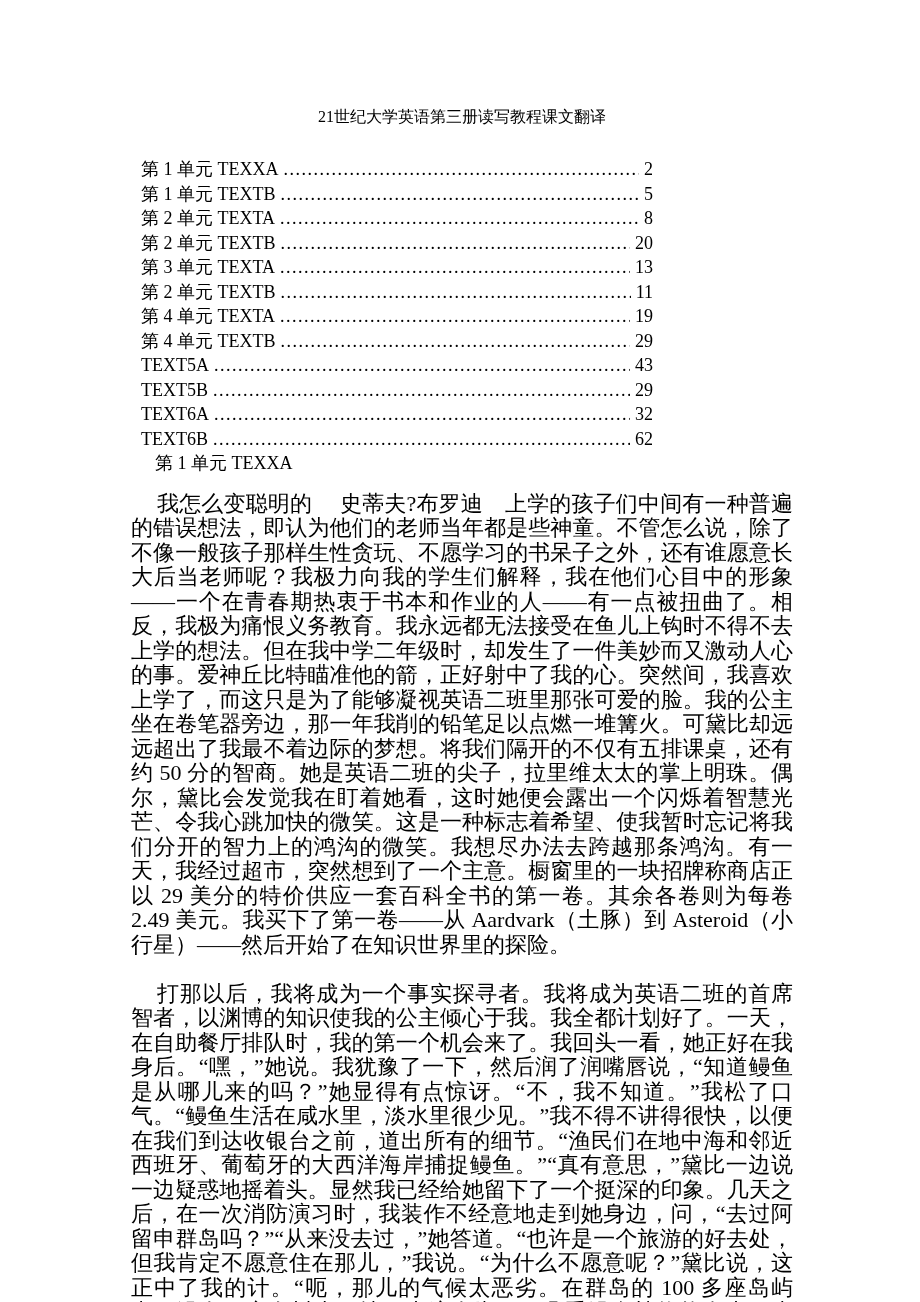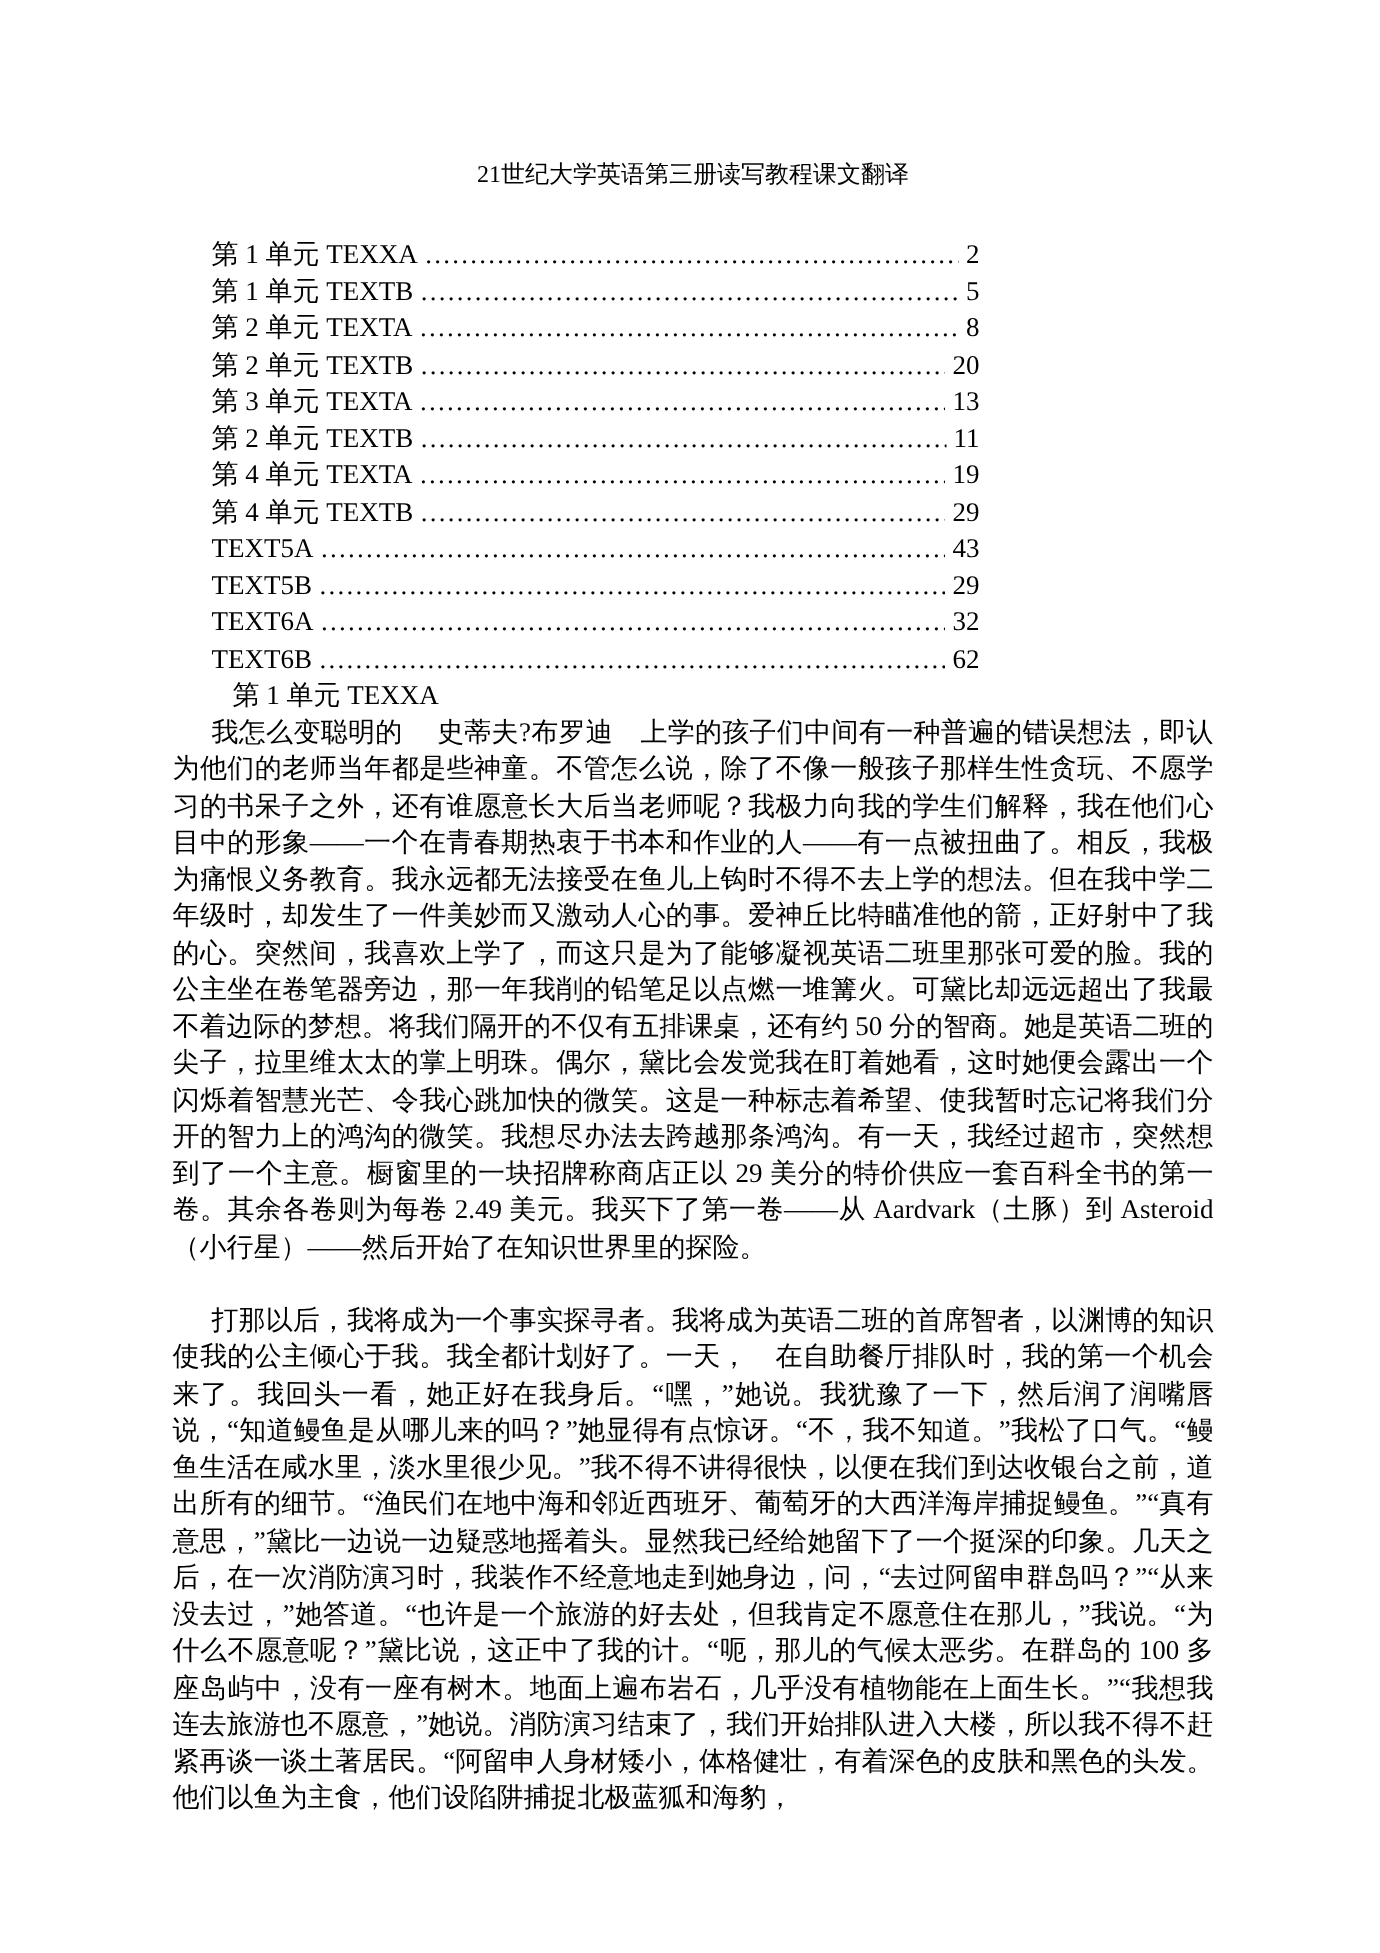--- a/index.html
+++ b/index.html
@@ -65,23 +65,23 @@
     padding-left: 5px;
   }
   .section-heading {
     font-size: 18px;
     line-height: 24.5px;
     font-weight: 400;
     margin: 0;
     padding-left: 40px;
   }
   .body-para {
-    font-size: 18px;
+    font-size: 22px;
     line-height: 24.5px;
-    margin: 0;
+    margin: 16px;
     text-align: justify;
     text-indent: 26px;
   }
   .body-para + .body-para {
     margin-top: 24.5px;
   }
 </style>
 </head>
 <body>
 

